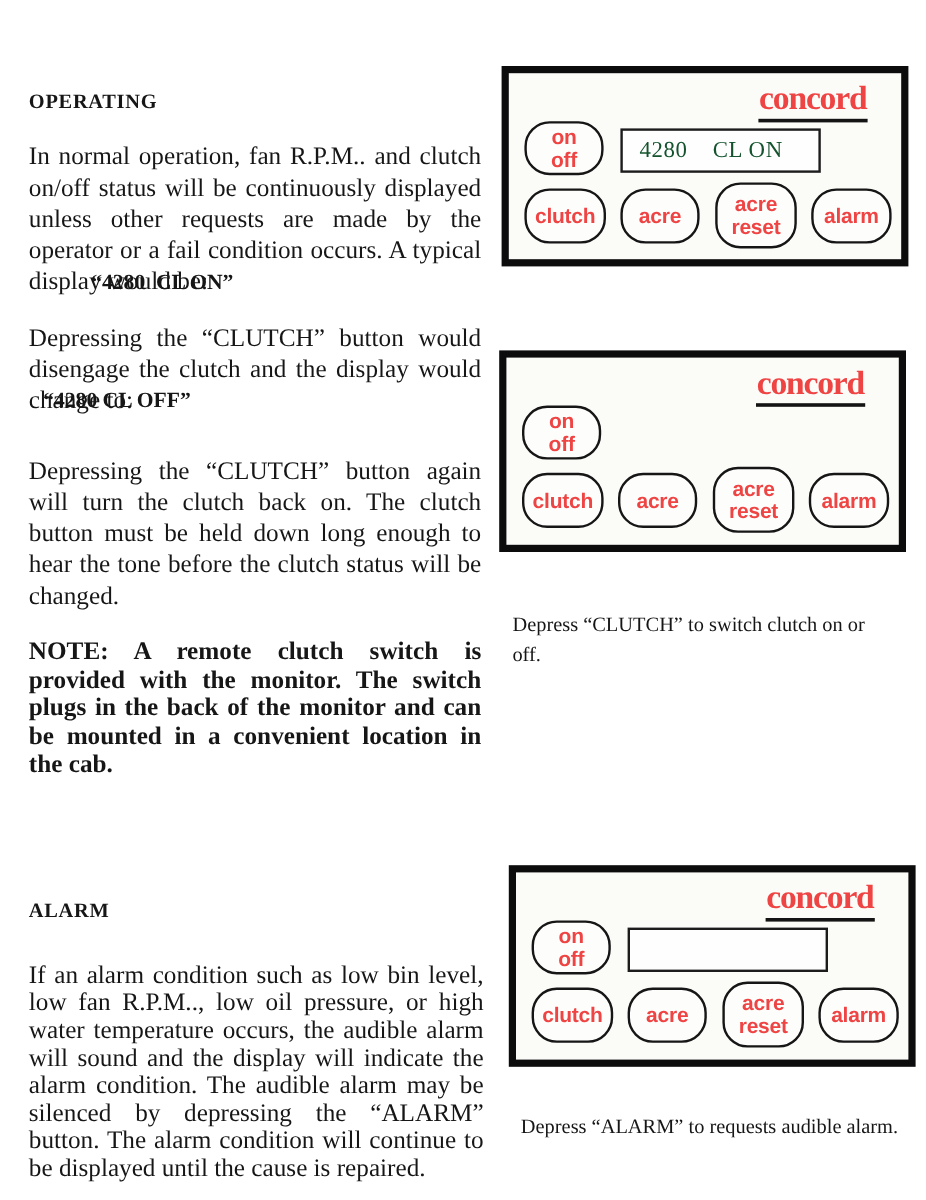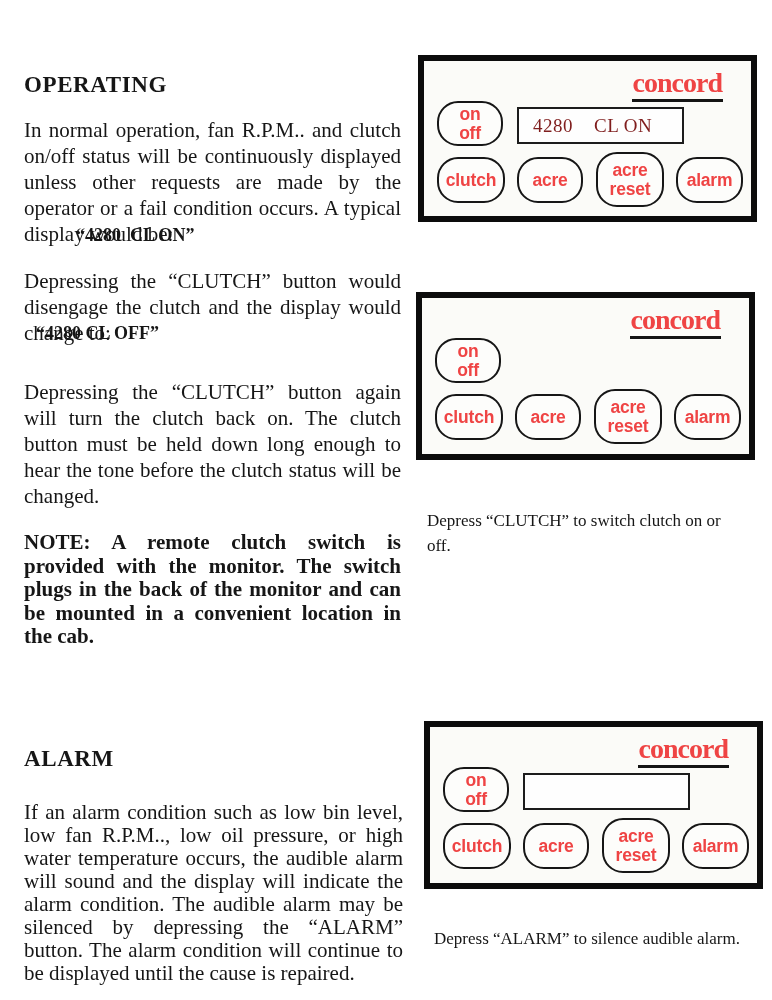--- a/index.html
+++ b/index.html
@@ -5,21 +5,21 @@
   html,body { margin:0; padding:0; }
   body {
     width:772px; height:1000px; position:relative;
     background:#ffffff; color:#161616;
     font-family:"Liberation Serif", serif;
     overflow:hidden;
   }
 
   
   .heading {
-    position:absolute; font-size:23px; font-weight:bold; letter-spacing:0.6px;
+    position:absolute; font-size:17px; font-weight:bold; letter-spacing:0.6px;
     line-height:20px;
   }
   .para {
     position:absolute; width:377px; font-size:21px; line-height:26px;
     text-align:justify;
   }
   .para.tight { line-height:23px;margin-top:14px; }
   .para.note { font-weight:bold; line-height:23.5px; }
   .quote {
     position:absolute; font-size:18px; font-weight:bold; white-space:pre;
@@ -53,21 +53,21 @@
   .btn.clutch     { left:13px;  top:96px; width:68px; height:46px; }
   .btn.acre       { left:93px;  top:96px; width:66px; height:46px; }
   .btn.acre-reset { left:172px; top:91px; width:68px; height:55px; }
   .btn.alarm      { left:252px; top:96px; width:67px; height:46px; }
   .display {
     position:absolute; left:93px; top:46px; width:167px; height:37px;
     border:2px solid #1c1c1c; background:#fefefe; box-sizing:border-box;
     display:flex; align-items:center;
   }
   .display-text {
-    font-family:"Liberation Serif", serif; font-size:19px; color:#7f1d1d;
+    font-family:"Liberation Serif", serif; font-size:19px; color:#14532d;
     padding-left:14px; white-space:pre; letter-spacing:0.5px;
   }
 </style>
 </head>
 <body>
 
 <div class="heading" style="left:24px; top:75px;">OPERATING</div>
 
 <div class="para" style="left:24px; top:117px;">In normal operation, fan R.P.M.. and clutch on/off status will be continuously displayed unless other requests are made by the operator or a fail condition occurs. A typical display would be:</div>
 
@@ -149,13 +149,13 @@
   </div>
   <div class="btn acre-reset">
     <span>acre</span>
     <span>reset</span>
   </div>
   <div class="btn alarm">
     <span>alarm</span>
   </div>
 </div>
 
-<div class="caption" style="left:434px; top:926px; width:336px;">Depress “ALARM” to silence audible alarm.</div>
+<div class="caption" style="left:434px; top:926px; width:336px;">Depress “ALARM” to requests audible alarm.</div>
 
 </body></html>

